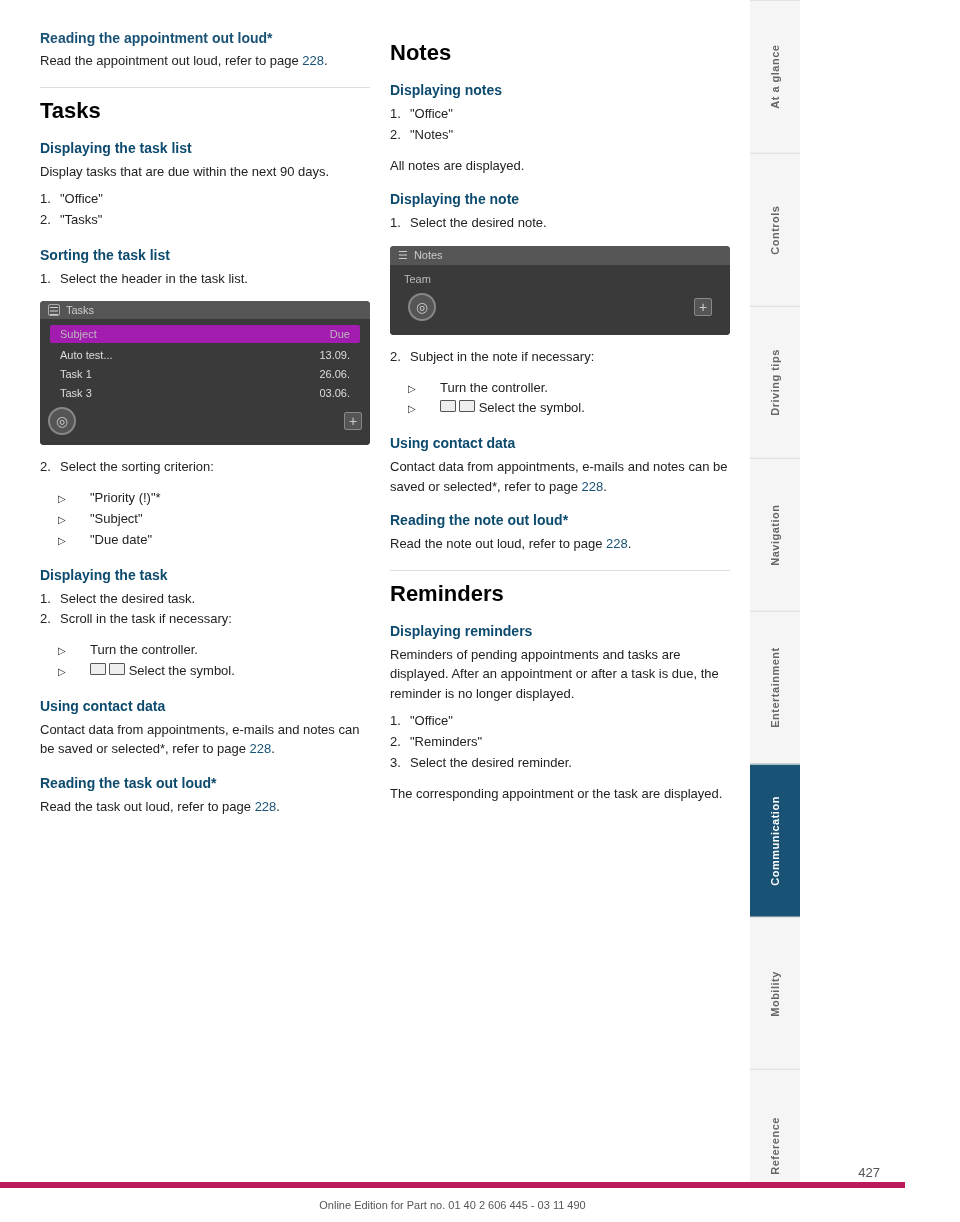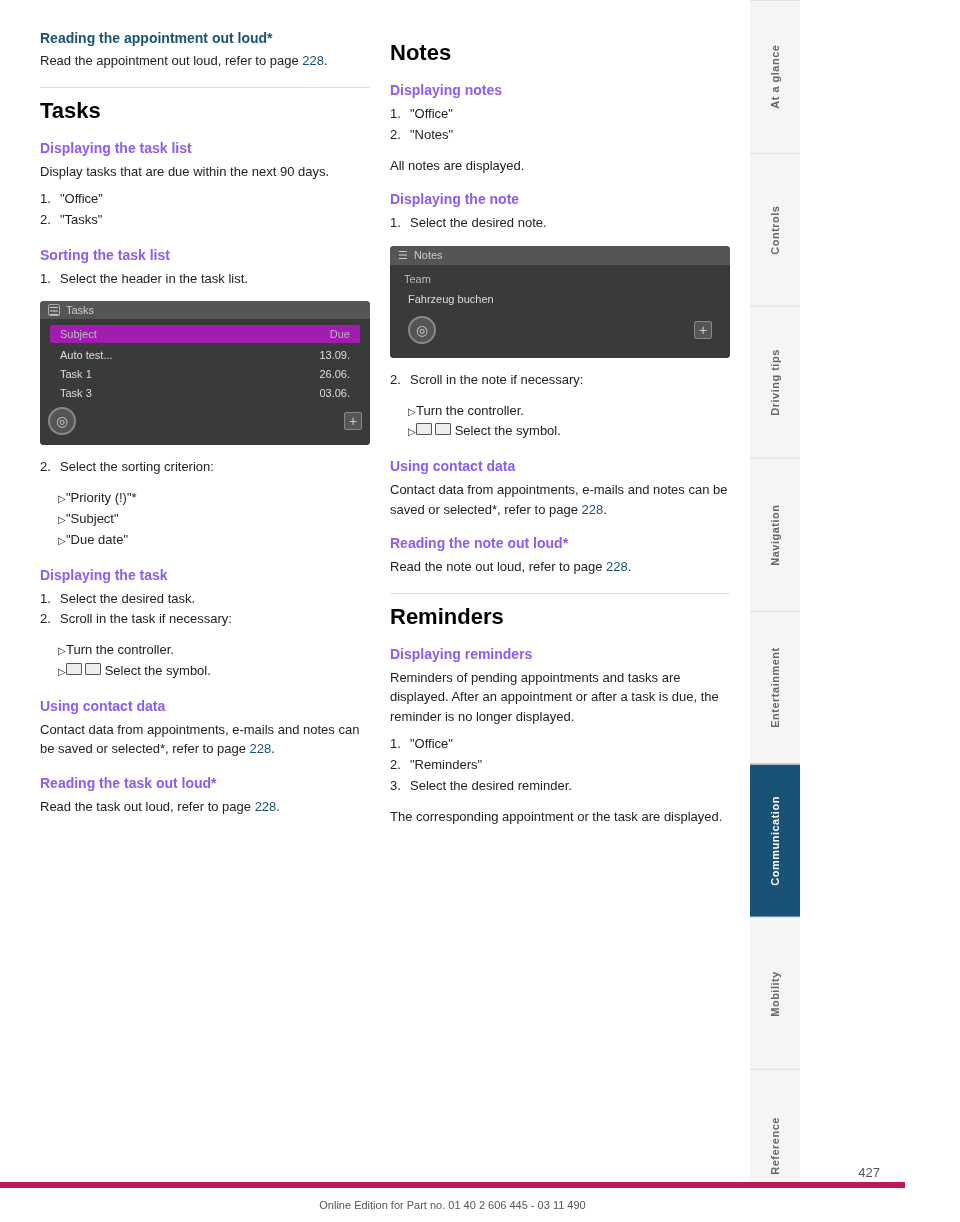--- a/index.html
+++ b/index.html
@@ -71,21 +71,21 @@
       font-size: 22px;
       font-weight: bold;
       color: #000;
       margin-bottom: 14px;
       margin-top: 10px;
     }
 
     h3.sub-heading {
       font-size: 14px;
       font-weight: bold;
-      color: #8b5cf6;
+      color: #0c4a6e;
       margin-bottom: 6px;
       margin-top: 16px;
     }
 
     .section-intro {
       font-size: 13px;
       color: #222;
       line-height: 1.5;
       margin-bottom: 8px;
     }
@@ -113,21 +113,21 @@
     .bullet-list {
       list-style: none;
       padding: 0;
       margin: 4px 0 10px 18px;
     }
 
     .bullet-list li {
       font-size: 13px;
       color: #222;
       line-height: 1.6;
-      padding-left: 8px;
+      padding-left: 32px;
       position: relative;
     }
 
     .bullet-list li::before {
       content: '▷';
       position: absolute;
       left: 0;
       font-size: 10px;
       top: 3px;
       color: #222;
@@ -445,30 +445,29 @@
         <li><span class="num">1.</span><span>Select the desired note.</span></li>
       </ul>
 
       <div class="notes-screen">
         <div class="notes-titlebar">
           <span>☰</span>
           <span>Notes</span>
         </div>
         <div class="notes-body">
           <div class="notes-label">Team</div>
-          <div class="notes-item">Fahrzeug buchen</div>
           <div class="notes-controls">
             <div class="screen-nav-circle">◎</div>
             <div class="screen-plus">+</div>
           </div>
         </div>
       </div>
 
       <ul class="numbered-list">
-        <li><span class="num">2.</span><span>Scroll in the note if necessary:</span></li>
+        <li><span class="num">2.</span><span>Subject in the note if necessary:</span></li>
       </ul>
       <ul class="bullet-list">
         <li>Turn the controller.</li>
         <li>
           <span class="symbol-icons">
             <span class="sym-icon"></span>
             <span class="sym-icon"></span>
           </span>
           <span>Select the symbol.</span>
         </li>

